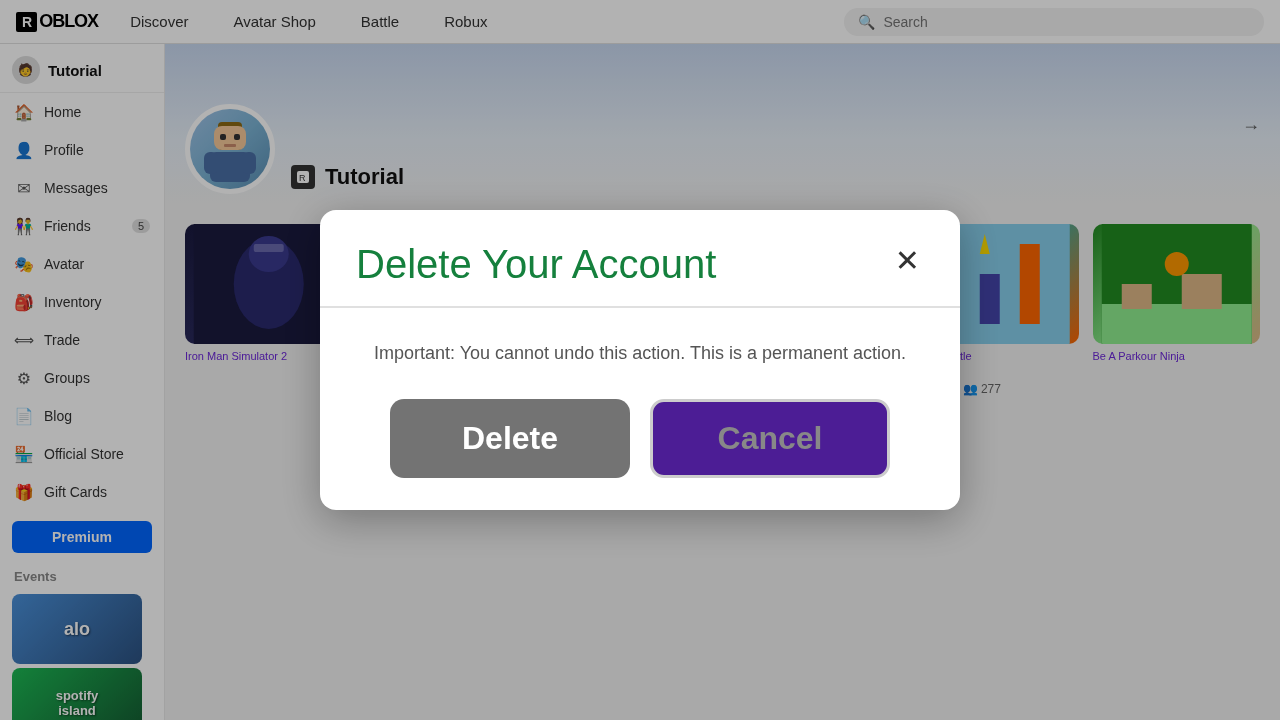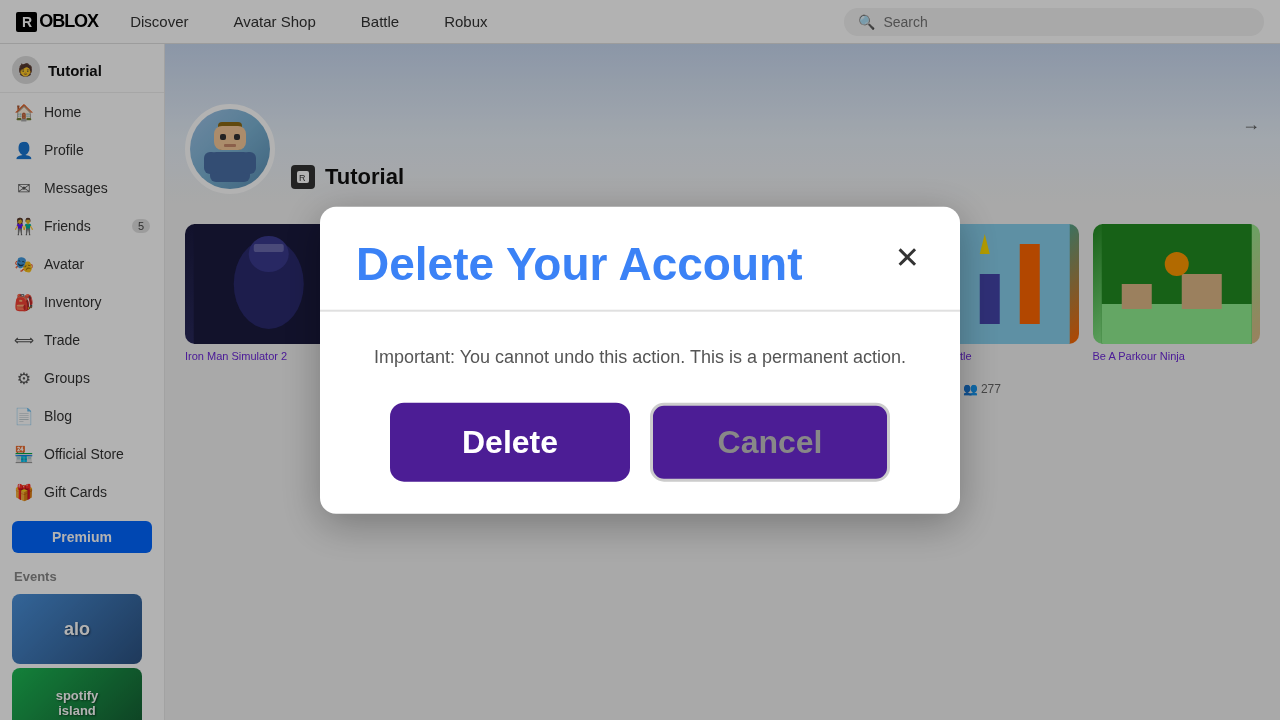--- a/index.html
+++ b/index.html
@@ -120,30 +120,30 @@
     
     .modal {
       position: fixed; top: 50%; left: 50%; transform: translate(-50%, -50%);
       background: #fff; border-radius: 16px; width: 640px;
       box-shadow: 0 10px 40px rgba(0,0,0,0.3); z-index: 101; overflow: hidden;
     }
     .modal-header {
       display: flex; align-items: flex-start; justify-content: space-between;
       padding: 32px 36px 20px; border-bottom: 2px solid #e0e0e0;
     }
-    .modal-title { font-size: 46px; font-weight: 700; color: #3b82f6; line-height: 1.1; }
+    .modal-title { font-size: 40px; font-weight: 400; color: #15803d; line-height: 1.1; }
     .modal-close {
       font-size: 30px; color: #333; cursor: pointer; border: none; background: none;
       line-height: 1; padding: 4px; font-weight: 400;
     }
     .modal-body { padding: 32px 36px; text-align: center; }
     .modal-message { font-size: 18px; color: #555; line-height: 1.5; margin-bottom: 32px; }
     .modal-actions { display: flex; gap: 20px; justify-content: center; }
     .btn-delete {
-      background: #4c1d95; color: #fff; border: none; border-radius: 14px;
+      background: #737373; color: #fff; border: none; border-radius: 14px;
       font-size: 32px; font-weight: 700; padding: 18px 60px; cursor: pointer; min-width: 240px;
     }
     .btn-cancel {
       background: #4c1d95; color: #888; border: 3px solid #ccc; border-radius: 14px;
       font-size: 32px; font-weight: 600; padding: 18px 60px; cursor: pointer; min-width: 240px;
     }
   </style>
 </head>
 <body>
 

